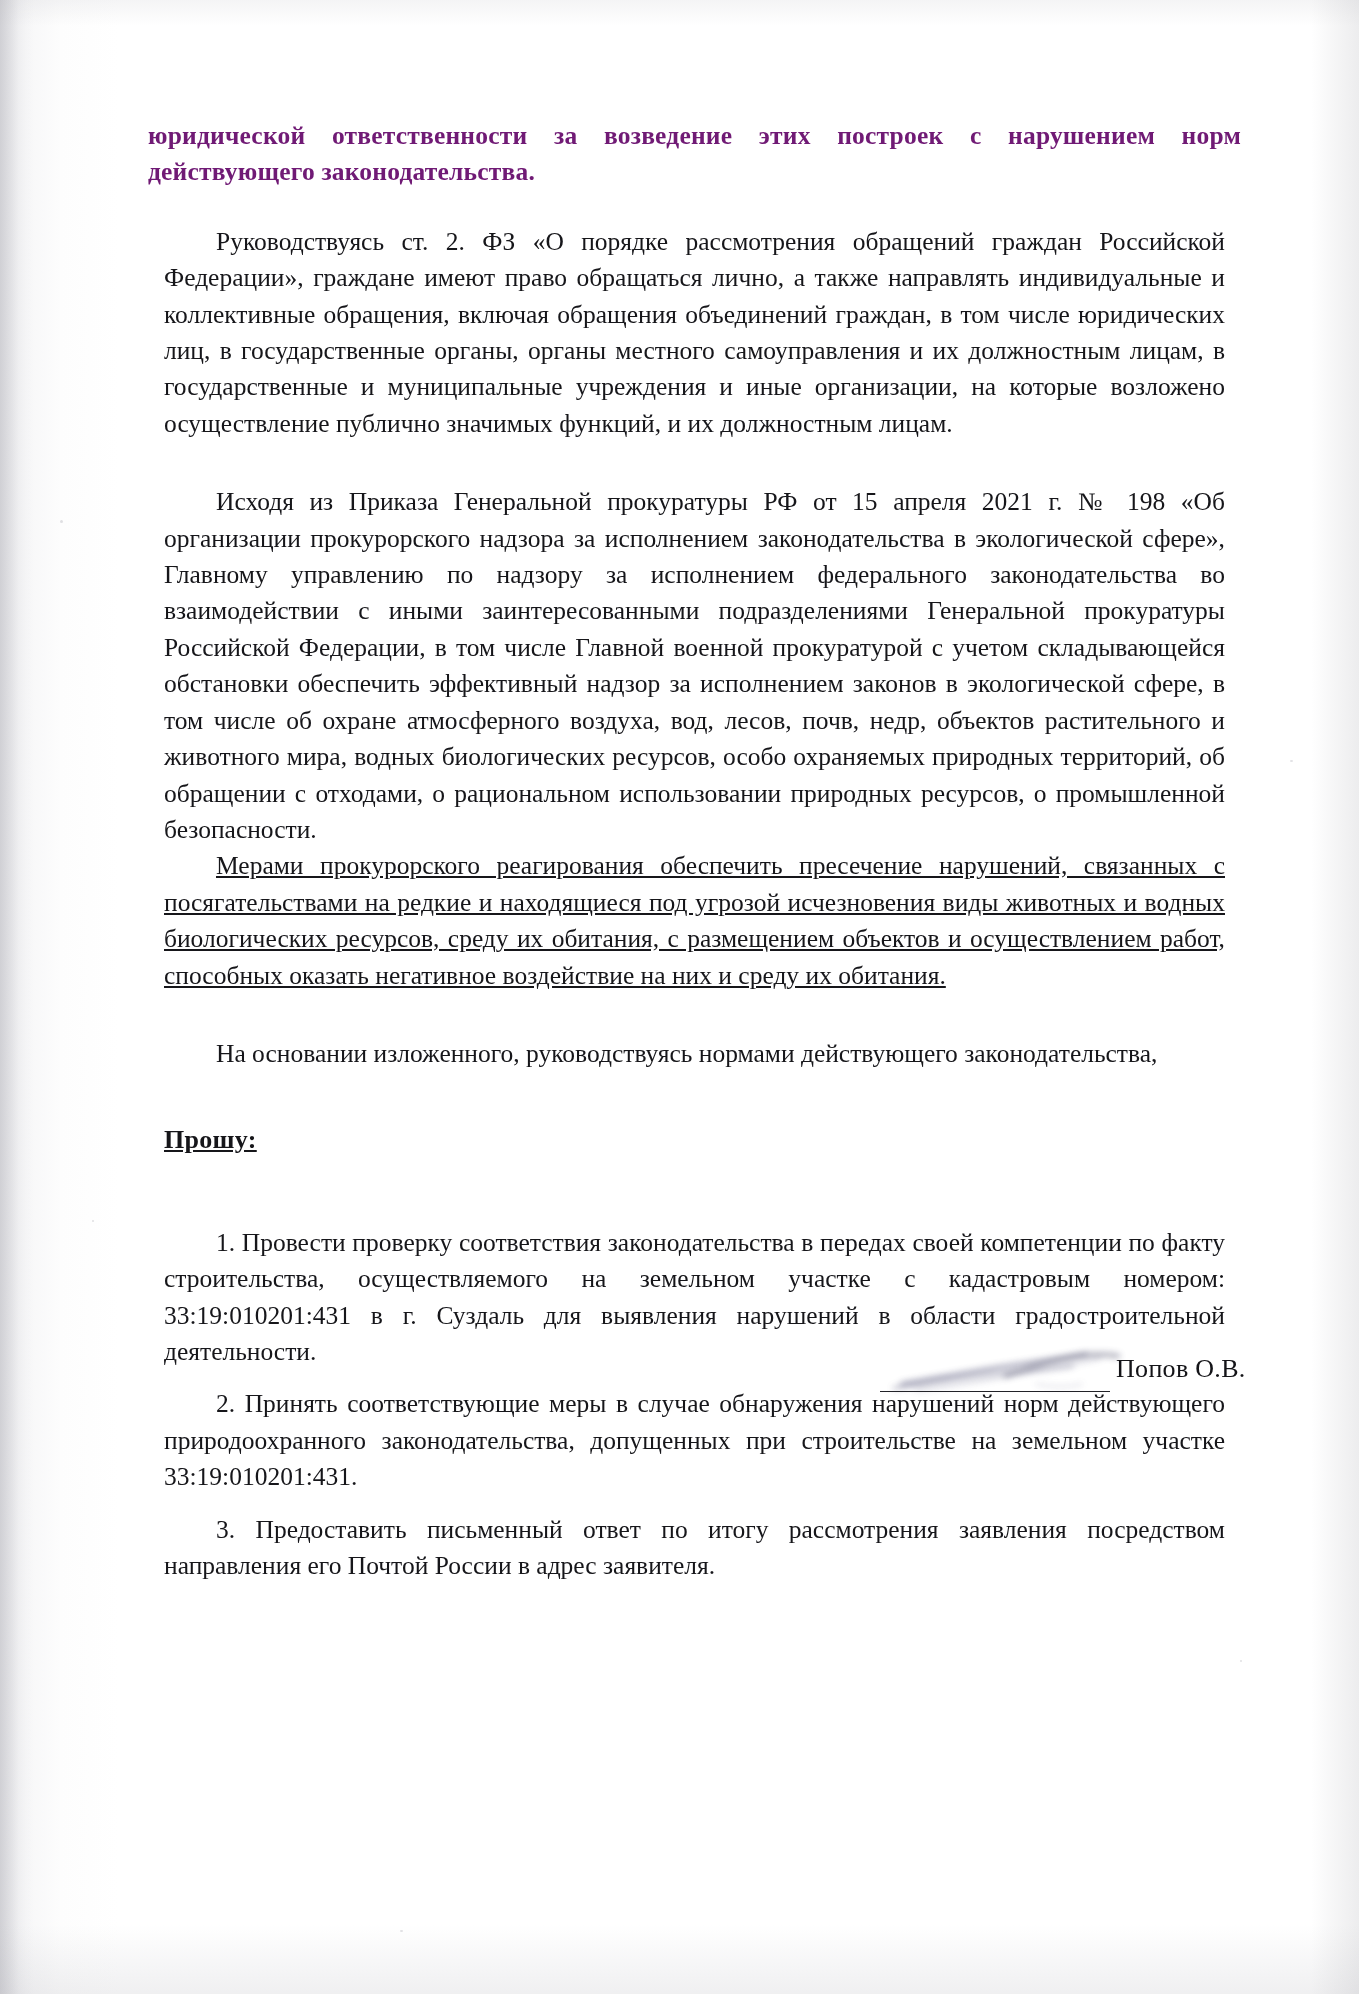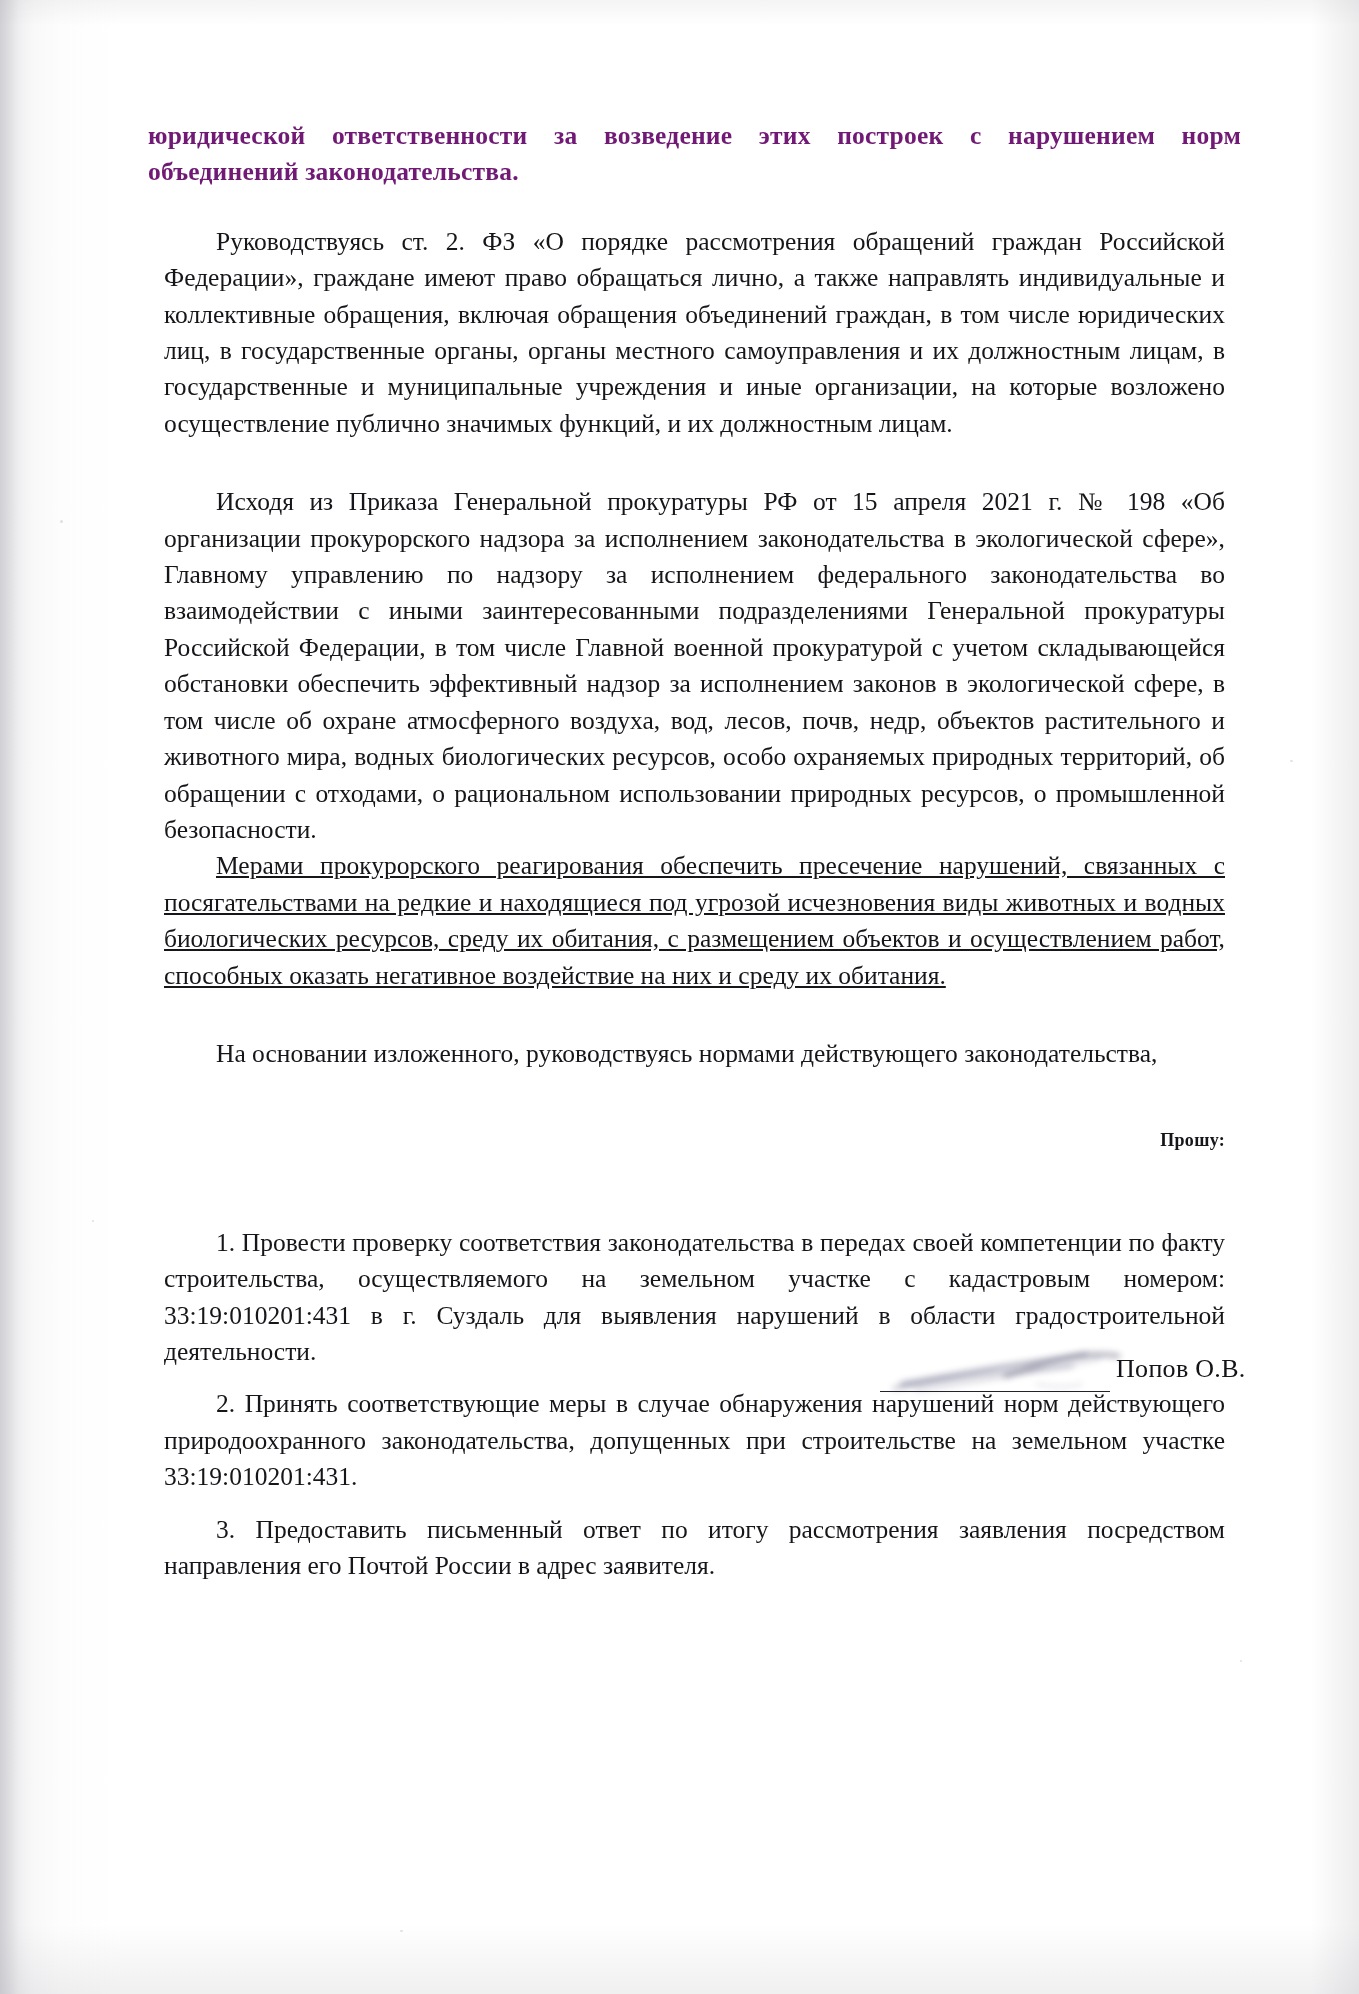--- a/index.html
+++ b/index.html
@@ -94,25 +94,26 @@
 
   .para {
     text-indent: 52px;
     margin-bottom: 0;
   }
   .para + .para { margin-top: 0; text-decoration: underline; }
   .gap-md { height: 26px; }
   .gap-lg { height: 34px; }
 
   .heading-center {
-    text-align: right;
+    text-align: left;
     text-indent: 0;
     font-weight: 700;
     letter-spacing: 0.3px;
-    font-size: 18px;
+    font-size: 26px;
+    text-decoration: underline;
   }
 
   .list-item {
     text-indent: 52px;
     text-align: justify;
     text-justify: inter-word;
   }
 
   
   .signature-row {
@@ -170,21 +171,21 @@
 <div class="speckle" style="left:60px; top:520px; width:3px; height:3px;"></div>
 <div class="speckle" style="left:92px; top:1220px; width:2px; height:2px;"></div>
 <div class="speckle" style="left:1290px; top:760px; width:3px; height:2px;"></div>
 <div class="speckle" style="left:1240px; top:1660px; width:2px; height:2px;"></div>
 <div class="speckle" style="left:400px; top:1930px; width:3px; height:2px;"></div>
 
 <div class="doc-body">
 
   <div class="p-lead">
     <span class="stretch-line">юридической ответственности за возведение этих построек с нарушением норм</span>
-    <span class="flush-line">объединений законодательства.</span>
+    <span class="flush-line">действующего законодательства.</span>
   </div>
 
   <p class="para">Руководствуясь ст. 2. ФЗ «О порядке рассмотрения обращений граждан Российской Федерации», граждане имеют право обращаться лично, а также направлять индивидуальные и коллективные обращения, включая обращения объединений граждан, в том числе юридических лиц, в государственные органы, органы местного самоуправления и их должностным лицам, в государственные и муниципальные учреждения и иные организации, на которые возложено осуществление публично значимых функций, и их должностным лицам.</p>
 
   <div class="gap-md"></div>
 
   <p class="para">Исходя из Приказа Генеральной прокуратуры РФ от 15 апреля 2021 г. № 198 «Об организации прокурорского надзора за исполнением законодательства в экологической сфере», Главному управлению по надзору за исполнением федерального законодательства во взаимодействии с иными заинтересованными подразделениями Генеральной прокуратуры Российской Федерации, в том числе Главной военной прокуратурой с учетом складывающейся обстановки обеспечить эффективный надзор за исполнением законов в экологической сфере, в том числе об охране атмосферного воздуха, вод, лесов, почв, недр, объектов растительного и животного мира, водных биологических ресурсов, особо охраняемых природных территорий, об обращении с отходами, о рациональном использовании природных ресурсов, о промышленной безопасности.</p>
 
   <p class="para">Мерами прокурорского реагирования обеспечить пресечение нарушений, связанных с посягательствами на редкие и находящиеся под угрозой исчезновения виды животных и водных биологических ресурсов, среду их обитания, с размещением объектов и осуществлением работ, способных оказать негативное воздействие на них и среду их обитания.</p>
 

